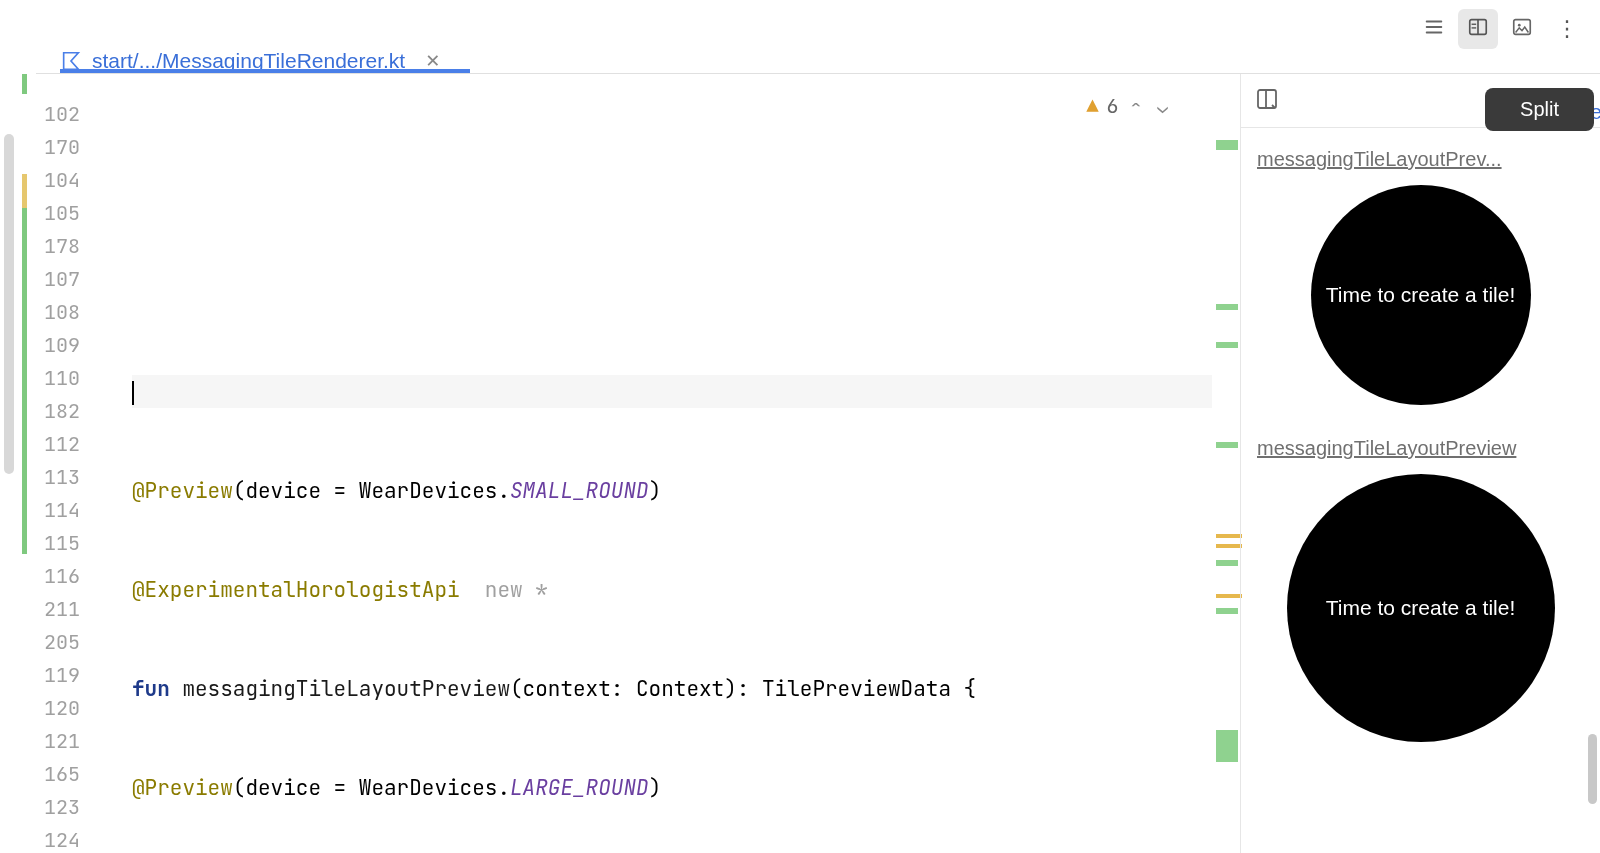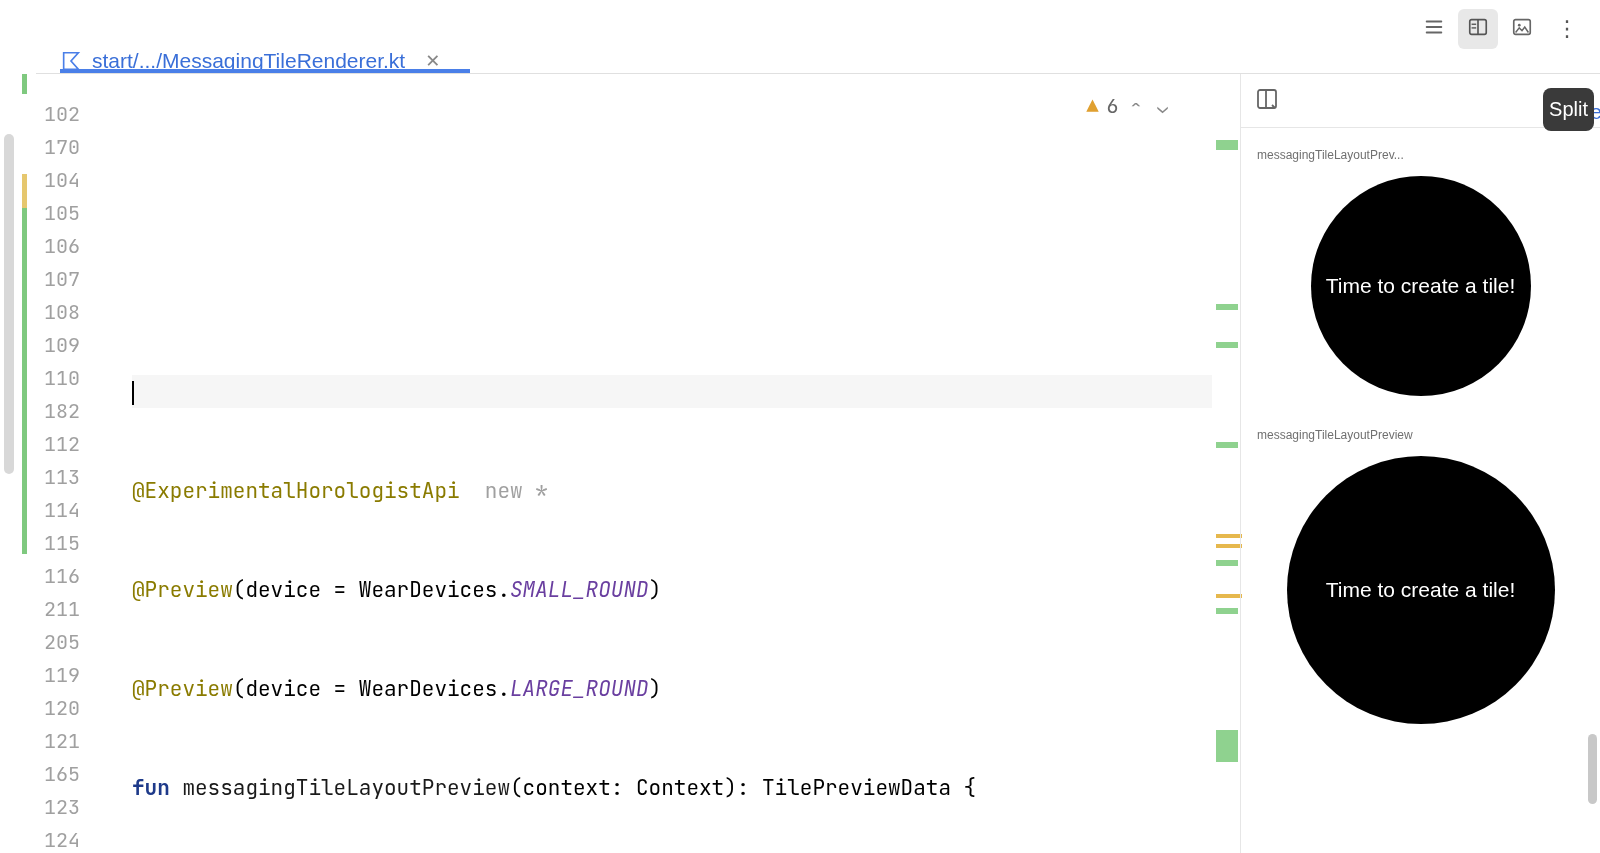--- a/index.html
+++ b/index.html
@@ -52,26 +52,26 @@
 .ann { color: #8a7b00; }
 .enum { color: #6a3fa0; font-style: italic; }
 .fn { color: #1a1a1a; }
 .hint { color: #a0a0a0; }
 
 
 .preview-panel { width: 360px; border-left: 1px solid #e6e6e6; display: flex; flex-direction: column; position: relative; }
 .preview-toolbar { height: 54px; border-bottom: 1px solid #e6e6e6; display: flex; align-items: center; padding: 0 14px; gap: 10px; position: relative; }
 .layout-icon { color: #666; }
 .status-check { color: #3cb371; font-size: 22px; margin-left: auto; }
-.tooltip-box { position: absolute; top: 14px; right: 6px; background: #3a3a3a; color: #fff; padding: 10px 6px; border-radius: 8px; font-size: 20px; z-index: 10; }
+.tooltip-box { position: absolute; top: 14px; right: 6px; background: #3a3a3a; color: #fff; padding: 10px 35px; border-radius: 8px; font-size: 20px; z-index: 10; }
 .trailing-text { position: absolute; right: -2px; top: 26px; font-size: 21px; color: #3a6fd8; }
 
 .preview-content { flex: 1; overflow: hidden; padding: 20px 16px; }
 .preview-item { margin-bottom: 32px; }
-.preview-label { color: #707070; font-size: 12px; margin-bottom: 14px; white-space: nowrap; overflow: hidden; text-overflow: ellipsis; }
+.preview-label { color: #707070; font-size: 20px; margin-bottom: 14px; white-space: nowrap; overflow: hidden; text-overflow: ellipsis; text-decoration: underline; }
 .watch-face { width: 220px; height: 220px; border-radius: 50%; background: #000; margin: 0 auto; display: flex; align-items: center; justify-content: center; }
 .watch-face.large { width: 268px; height: 268px; }
 .watch-text { color: #fff; font-size: 21px; }
 
 .preview-scroll { position: absolute; right: 3px; width: 9px; background: #c8c8c8; border-radius: 5px; }
 </style>
 </head>
 <body>
 
 <div class="tab-bar">
@@ -120,21 +120,21 @@
       <div class="change-seg" style="top:0;height:20px;background:#7fc97f;"></div>
       <div class="change-seg" style="top:100px;height:380px;background:#7fc97f;"></div>
       <div class="change-seg" style="top:100px;height:34px;background:#e6c76e;left:0;width:5px;"></div>
     </div>
 
     <div class="line-numbers">
       <div>102</div>
       <div>170</div>
       <div>104</div>
       <div>105</div>
-      <div>106</div>
+      <div>178</div>
       <div>107</div>
       <div>108</div>
       <div>109</div>
       <div>110</div>
       <div>182</div>
       <div>112</div>
       <div>113</div>
       <div>114</div>
       <div>115</div>
       <div>116</div>
@@ -151,24 +151,24 @@
     <div class="code-area">
       <div class="warnings">
         <span class="warn-tri">▲</span>
         <span>6</span>
         <span class="arrow-btn">⌃</span>
         <span class="arrow-btn">⌄</span>
       </div>
       <div class="code-line"></div>
       <div class="code-line"></div>
       <div class="code-line current"><span class="caret"></span></div>
+      <div class="code-line"><span class="ann">@Preview</span><span>(device = WearDevices.</span><span class="enum">SMALL_ROUND</span><span>)</span></div>
       <div class="code-line"><span class="ann">@ExperimentalHorologistApi</span>  <span class="hint">new *</span></div>
-      <div class="code-line"><span class="ann">@Preview</span><span>(device = WearDevices.</span><span class="enum">SMALL_ROUND</span><span>)</span></div>
+      <div class="code-line"><span class="kw">fun</span><span class="fn"> messagingTileLayoutPreview</span><span>(context: Context): TilePreviewData {</span></div>
       <div class="code-line"><span class="ann">@Preview</span><span>(device = WearDevices.</span><span class="enum">LARGE_ROUND</span><span>)</span></div>
-      <div class="code-line"><span class="kw">fun</span><span class="fn"> messagingTileLayoutPreview</span><span>(context: Context): TilePreviewData {</span></div>
       
       
       
       
       
       
       
     </div>
 
     <div class="error-strip">

